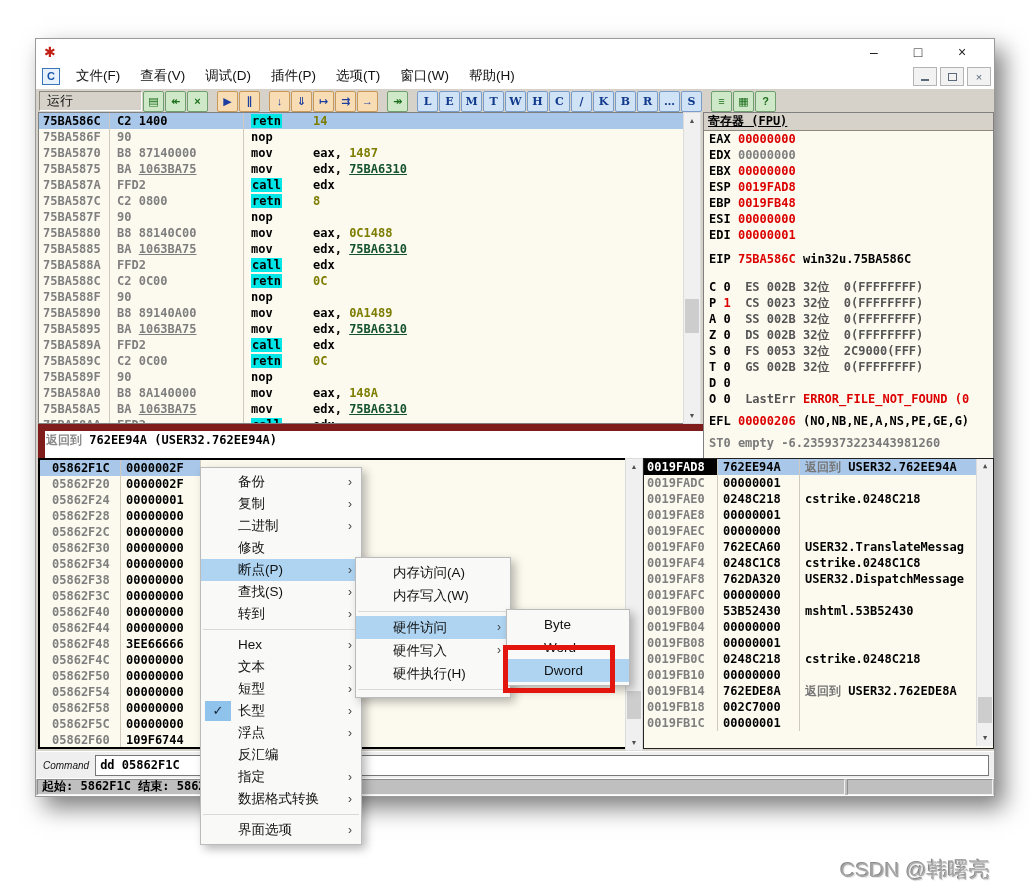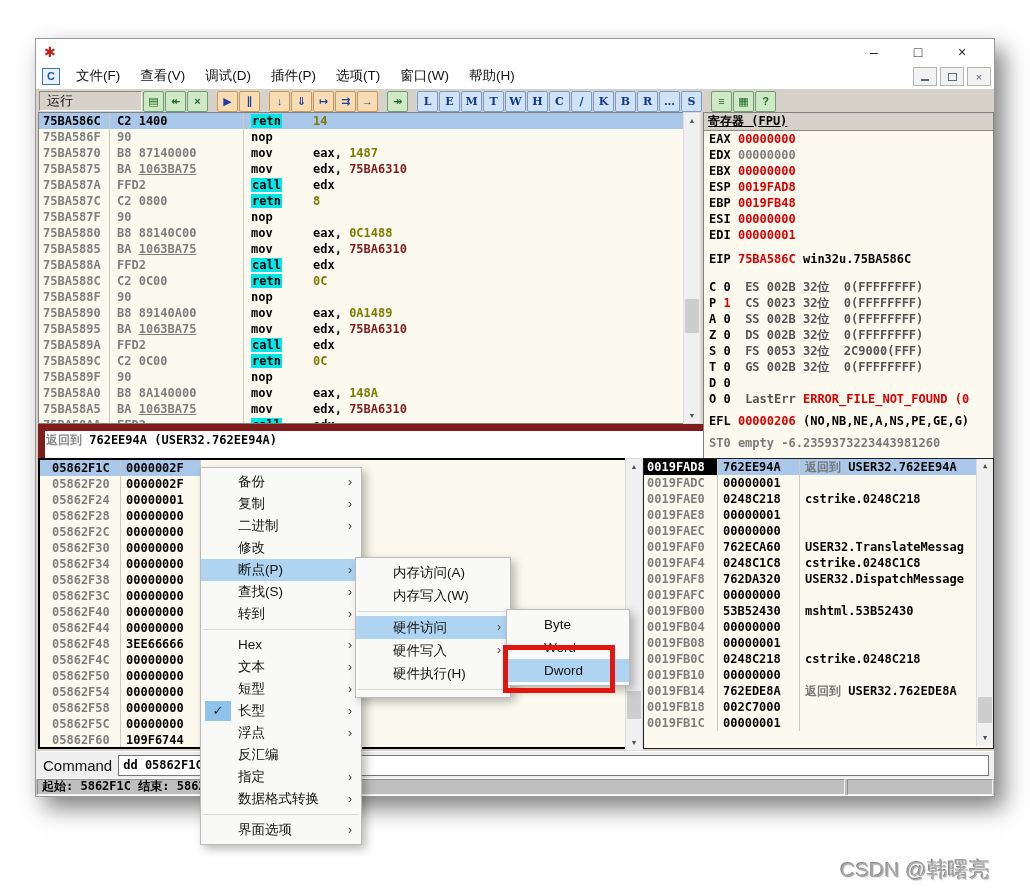--- a/index.html
+++ b/index.html
@@ -45,21 +45,21 @@
   .drow{display:flex;height:16px;white-space:pre;}
   .drow.sel{background:#a9c7e8;}
   .dc-addr{width:66px;padding-left:4px;color:#7f7f7f;border-right:1px solid #cfcabc;flex:none;}
   .drow.sel .dc-addr,.drow.sel .dc-bytes{color:#000;}
   .dc-bytes{width:126px;padding-left:7px;color:#7f7f7f;border-right:1px solid #cfcabc;flex:none;}
   .dc-bytes .ul{text-decoration:underline;}
   .dc-code{flex:1;padding-left:7px;border-right:1px solid #cfcabc;}
   .mn{display:inline-block;width:62px;color:#000;}
   .mn i{font-style:normal;}
   .mn i.mnhl{background:#00e5e5;padding:0 1px;}
-  .op-k{color:#000;} .op-y{color:#7d7d00;} .op-r{color:#7f1d1d;}
+  .op-k{color:#000;} .op-y{color:#7d7d00;} .op-r{color:#14532d;text-decoration:underline;}
   .vscroll{position:absolute;background:#f0f0f0;border:1px solid #dcdcdc;}
   .sc-disasm{left:647px;top:0;width:16px;height:310px;}
   .varrow{height:15px;text-align:center;font-size:7px;color:#505050;line-height:15px;}
   .vthumb{position:absolute;left:1px;right:1px;background:#cdcdcd;}
   
   .info{position:absolute;left:2px;top:312px;width:661px;height:31px;background:#ffffff;
         border:7px solid #7f1d1d;padding:1px 1px;}
   .info .pfx{color:#8a8a8a;}
   
   .regs{left:667px;top:0;width:289px;height:346px;border:1px solid #808080;}
@@ -83,21 +83,21 @@
   .sc-addr{width:70px;padding-left:3px;color:#7f7f7f;border-right:1px solid #cfcabc;flex:none;}
   .sc-val{width:76px;padding-left:5px;color:#000;border-right:1px solid #cfcabc;flex:none;}
   .sc-cmt{flex:1;padding-left:5px;color:#000;}
   .srow.top .sc-addr{background:#000;color:#fff;}
   .srow.sel .sc-val,.srow.sel .sc-cmt{background:#a9c7e8;}
   .sc-cmt .pfx{color:#777;}
   .sc-stack{left:332px;top:0;width:16px;height:287px;position:absolute;background:#f0f0f0;border-left:1px solid #dcdcdc;}
   
   .cmdrow{position:absolute;left:0;top:712px;width:958px;height:26px;background:#efefef;
           display:flex;align-items:center;border-top:1px solid #fff;}
-  .cmd-label{margin-left:7px;font-size:15px;color:#111;}
+  .cmd-label{margin-left:7px;font-size:10px;color:#111;font-style:italic;}
   .cmd-input{flex:1;margin:0 5px 0 6px;height:19px;background:#fff;border:1px solid #777;
              padding-left:4px;line-height:19px;}
   .statusbar{position:absolute;left:0;top:740px;width:958px;height:16px;background:#bfbfbf;display:flex;}
   .sbcell{border:1px solid;border-color:#8e8e8e #f2f2f2 #f2f2f2 #8e8e8e;margin:0 1px;
           font-size:12px;line-height:13px;padding-left:4px;color:#000;}
   .sb1{flex:1;} .sb2{width:140px;}
   
   .menu{position:absolute;background:#f9f9f7;border:1px solid #bbb;box-shadow:4px 4px 9px rgba(0,0,0,.28);
         padding:3px 0;z-index:30;font-size:13.5px;color:#111;}
   .mi{height:22px;line-height:22px;padding-left:37px;position:relative;white-space:nowrap;}

